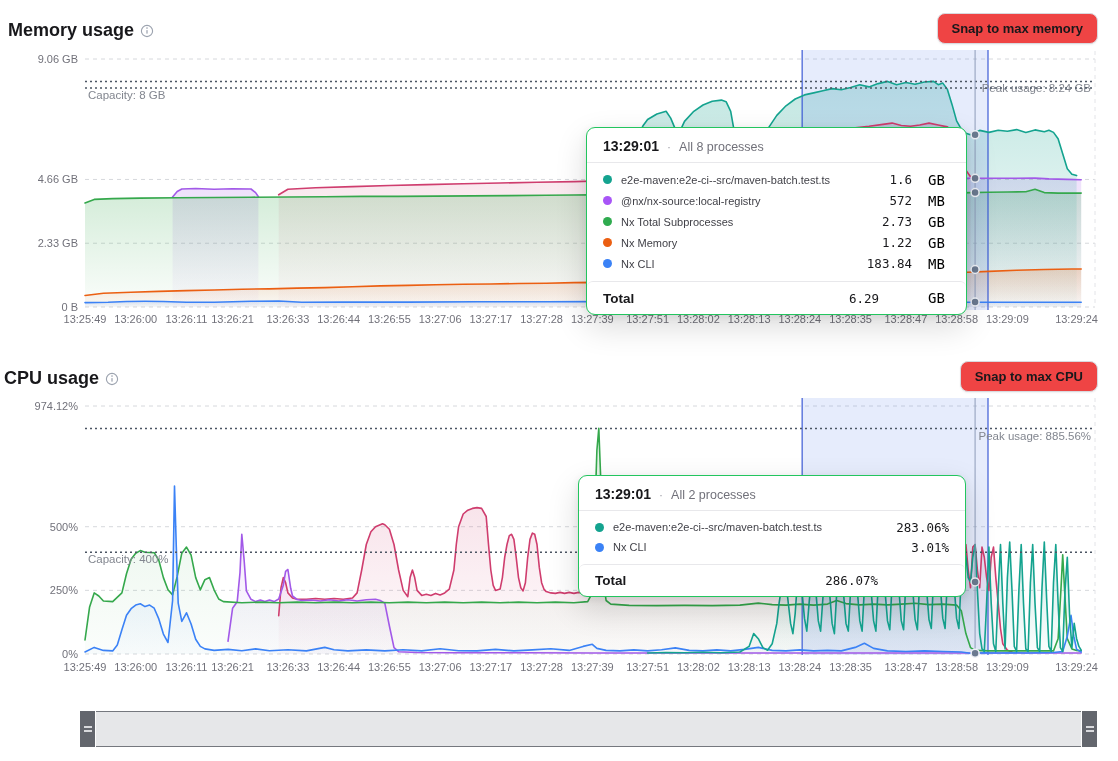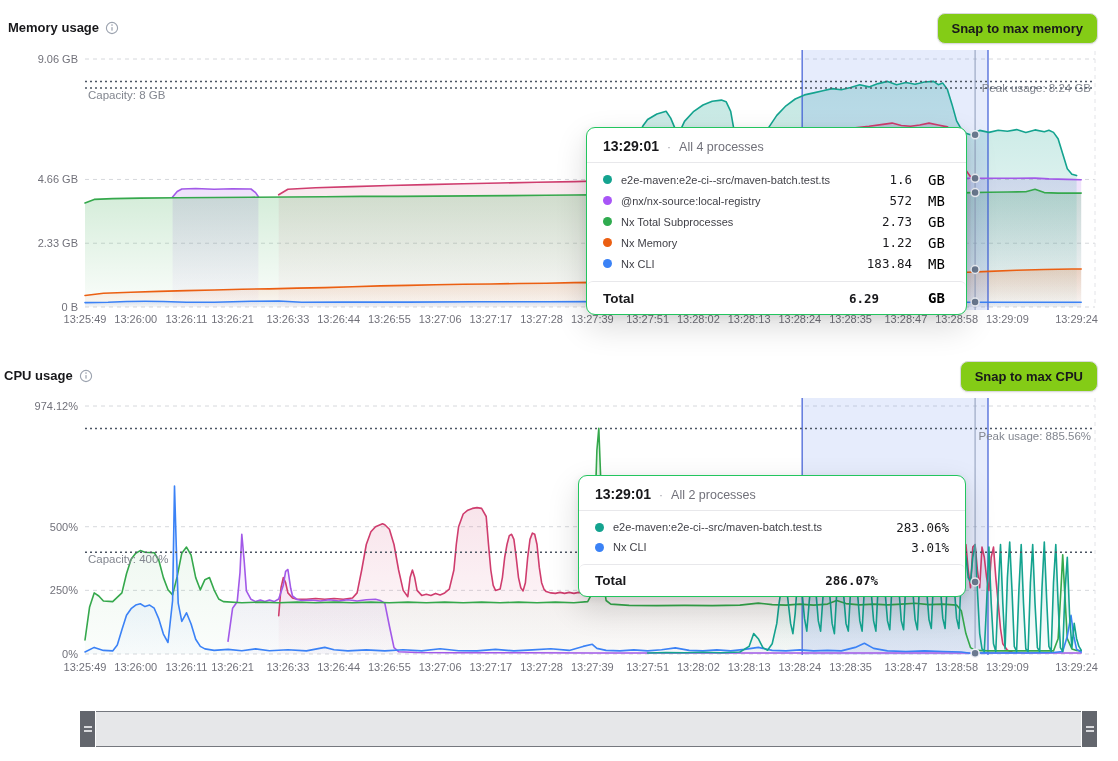--- a/index.html
+++ b/index.html
@@ -2,26 +2,26 @@
 <html><head>
 <meta charset="utf-8">
 <style>
   html,body{margin:0;padding:0;}
   body{
     position:relative;width:1118px;height:761px;background:#ffffff;
     font-family:"Liberation Sans",sans-serif;overflow:hidden;
   }
   .section-title{
     position:absolute;display:flex;align-items:center;gap:6px;
-    font-size:13px;font-weight:700;color:#18181b;
+    font-size:18px;font-weight:700;color:#18181b;
   }
   #mem-title{left:8px;top:20px;}
   #cpu-title{left:4px;top:368px;}
   .snap-btn{
-    position:absolute;right:20px;height:31px;padding:0 14px;background:#84cc16;
+    position:absolute;right:20px;height:31px;padding:0 14px;background:#ef4444;
     border:1px solid #d9d9de;border-radius:8px;font-family:"Liberation Sans",sans-serif;
     font-size:13px;font-weight:600;color:#18181b;cursor:pointer;
     box-shadow:0 1px 2px rgba(0,0,0,.06);
   }
   #mem-btn{top:13px;}
   #cpu-btn{top:361px;}
   svg.chart{position:absolute;left:0;width:1118px;height:290px;}
   #mem-svg{top:45px;}
   #cpu-svg{top:395px;}
   svg text{font-family:"Liberation Sans",sans-serif;}
@@ -36,21 +36,21 @@
   .tt-sep{color:#a1a1aa;font-size:12px;}
   .tt-sub{font-size:12.5px;color:#71717a;}
   .tt-body{border-top:1px solid #e8e8eb;padding:6px 0 7px;}
   .tt-row{display:flex;align-items:center;padding:2.5px 16px;gap:9px;}
   .tt-dot{width:9px;height:9px;border-radius:50%;flex:none;}
   .tt-name{flex:1;font-size:11px;color:#3f3f46;white-space:nowrap;}
   .tt-val{font-family:"DejaVu Sans Mono",monospace;font-size:12.5px;color:#18181b;min-width:58px;text-align:right;}
   .tt-unit{font-family:"DejaVu Sans Mono",monospace;font-size:14px;color:#000000;width:22px;margin-left:7px;}
   .tt-total{display:flex;align-items:center;border-top:1px solid #e8e8eb;padding:8px 16px;gap:9px;border-radius:6px;}
   .tt-total .tt-name{font-size:13.5px;color:#18181b;font-weight:700;}
-  .tt-val.bold,.tt-unit.bold{font-weight:700;margin-left:40px;}
+  .tt-val.bold,.tt-unit.bold{font-weight:400;margin-left:40px;}
   #brush{
     position:absolute;left:80px;top:711px;width:1017px;height:36px;
     background:#e6e7e9;border:1px solid #75787e;box-sizing:border-box;
   }
   .brush-handle{
     position:absolute;top:-1px;width:15px;height:36px;background:#63666d;
     display:flex;flex-direction:column;justify-content:center;align-items:center;gap:2px;cursor:ew-resize;
   }
   .brush-handle.left{left:-1px;border-right:1px solid #fdfdfd;}
   .brush-handle.right{right:-1px;border-left:1px solid #fdfdfd;}
@@ -153,21 +153,21 @@
     <text x="905.9132420091324" y="278" text-anchor="middle" fill="#71717a" font-size="11">13:28:47</text>
     <text x="956.6438356164383" y="278" text-anchor="middle" fill="#71717a" font-size="11">13:28:58</text>
     <text x="1007.3744292237443" y="278" text-anchor="middle" fill="#71717a" font-size="11">13:29:09</text>
     <text x="1076.5525114155253" y="278" text-anchor="middle" fill="#71717a" font-size="11">13:29:24</text>
   </svg>
 
 <div class="tooltip" id="mem-tt">
   <div class="tt-head">
     <span class="tt-time">13:29:01</span>
     <span class="tt-sep">·</span>
-    <span class="tt-sub">All 4 processes</span>
+    <span class="tt-sub">All 8 processes</span>
   </div>
   <div class="tt-body">
       <div class="tt-row">
         <span class="tt-dot" style="background: rgb(20, 163, 143);"></span>
         <span class="tt-name">e2e-maven:e2e-ci--src/maven-batch.test.ts</span>
         <span class="tt-val">1.6</span>
         <span class="tt-unit">GB</span>
       </div>
       <div class="tt-row">
         <span class="tt-dot" style="background: rgb(168, 85, 247);"></span>

